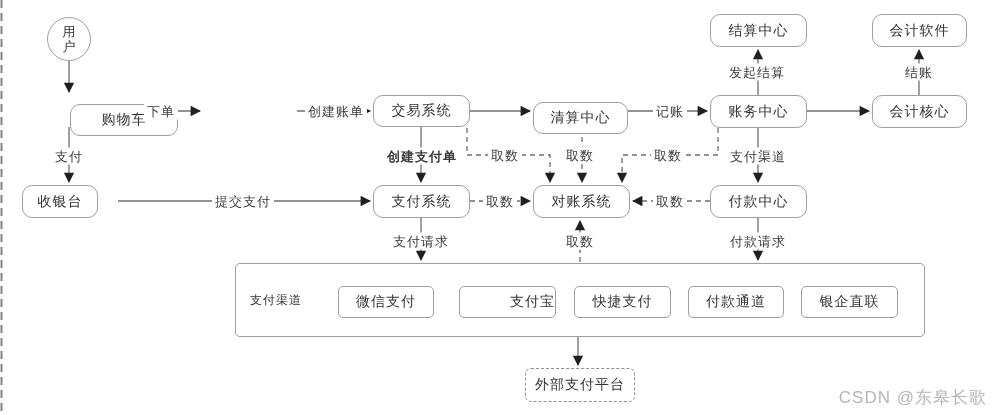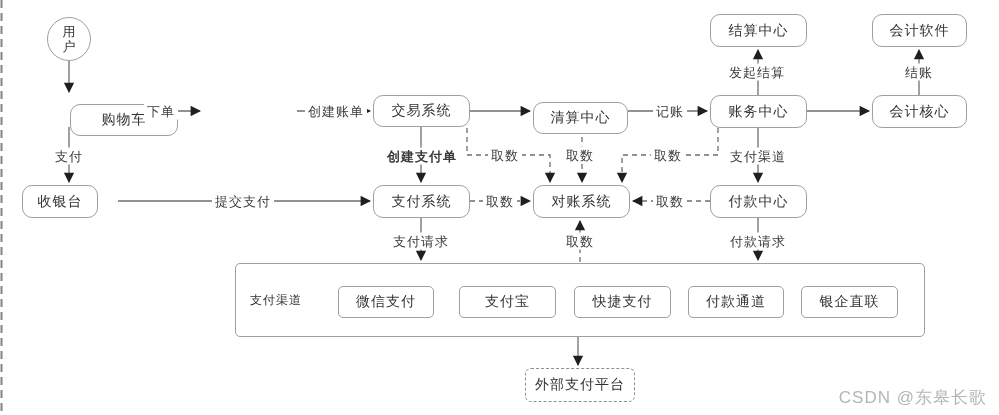--- a/index.html
+++ b/index.html
@@ -136,21 +136,21 @@
 
   <div class="node" style="left:710px;top:185px;width:97px;height:33px;">
       <span>付款中心</span>
     </div>
 
   <div class="group-box" style="left:235px;top:263px;width:690px;height:74px;">
     <span class="group-label">支付渠道</span>
     <div class="inner-node" style="left:102px;top:22px;width:96px;height:32px;">
         <span>微信支付</span>
       </div>
-    <div class="inner-node" style="left:223px;top:22px;width:97px;height:32px;">
+    <div class="inner-node" style="left:223px;top:22px;width:97px;height:32px;justify-content:flex-end;">
         <span>支付宝</span>
       </div>
     <div class="inner-node" style="left:338px;top:22px;width:97px;height:32px;">
         <span>快捷支付</span>
       </div>
     <div class="inner-node" style="left:452px;top:22px;width:96px;height:32px;">
         <span>付款通道</span>
       </div>
     <div class="inner-node" style="left:565px;top:22px;width:97px;height:32px;">
         <span>银企直联</span>

